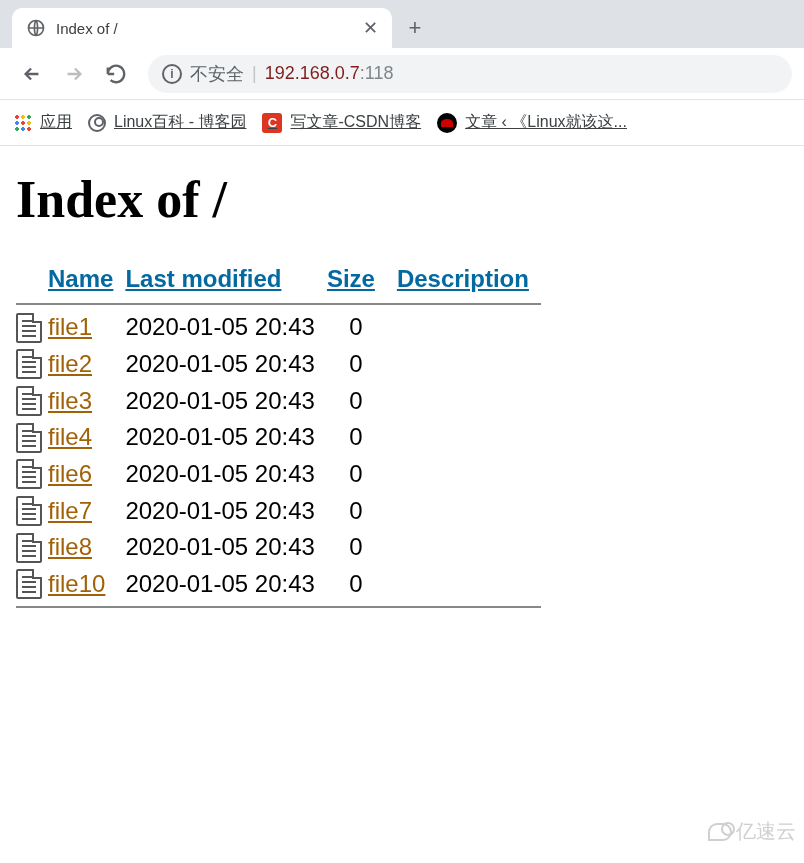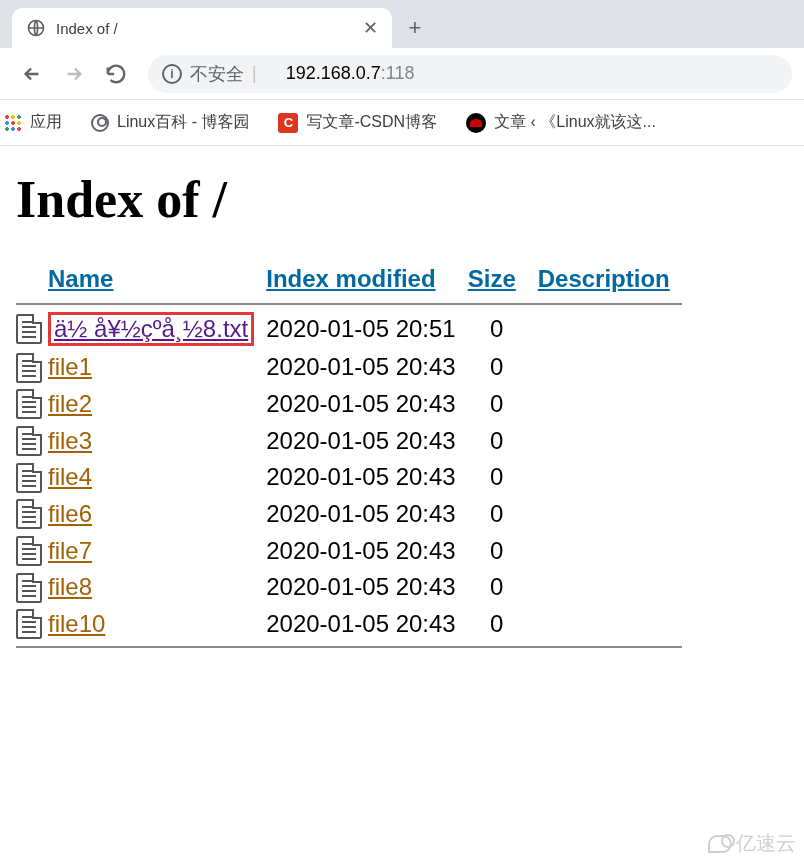--- a/index.html
+++ b/index.html
@@ -64,32 +64,33 @@
       gap:8px;
       margin-left:10px;
       font-size:18px;
       color:#5f6368;
     }
     .info-icon {
       width:20px;height:20px;border:2px solid #5f6368;border-radius:50%;
       display:flex;align-items:center;justify-content:center;font-size:12px;font-weight:bold;
     }
     .sep { color:#c4c4c4; }
-    .addr-host { color:#000000;margin-left:21px; }
+    .addr-host { color:#7f1d1d; }
     .addr-port { color:#80868b;margin-top:24px; }
     
     .bmbar {
       height:46px;
       background:#fff;
       display:flex;align-items:center;
-      padding:0 4px;
-      gap:29px;
+      padding:0 14px;
+      gap:16px;
       border-bottom:1px solid #e3e3e3;
       font-size:16px;
       color:#3c4043;
+      text-decoration:underline;
     }
     .bm { display:flex;align-items:center;gap:8px;cursor:pointer;white-space:nowrap; }
     .bm-icon { width:20px;height:20px;display:flex;align-items:center;justify-content:center; }
     .app-icon {
       width:18px;height:18px;
       background:
         radial-gradient(circle at 3px 3px,#ea4335 2px,transparent 2px),
         radial-gradient(circle at 9px 3px,#fbbc04 2px,transparent 2px),
         radial-gradient(circle at 15px 3px,#34a853 2px,transparent 2px),
         radial-gradient(circle at 3px 9px,#4285f4 2px,transparent 2px),
@@ -122,21 +123,21 @@
     .file-icon::after{content:"";position:absolute;top:-2px;right:-2px;width:8px;height:8px;background:#fff;border-left:2px solid #555;border-bottom:2px solid #555;}
     a.flink { color:#a16207;text-decoration:underline;}
     a.flink.visited { color:#551a8b;}
     .redbox { border:3px solid #e53935; padding:0 3px; display:inline-block;}
     td.size { text-align:center; width:70px;}
     th.size { }
     
     .watermark {
       position:absolute;
       right:8px;
-      bottom:6px;
+      bottom:18px;
       font-size:20px;
       color:#cfcfcf;
       font-family:sans-serif;
       display:flex;align-items:center;gap:4px;
     }
     .watermark .wlogo{
       width:24px;height:18px;border:2px solid #cfcfcf;border-radius:12px 12px 12px 0;position:relative;
     }
     .watermark .wlogo::after{content:"";width:10px;height:10px;border:2px solid #cfcfcf;border-radius:50%;position:absolute;right:-5px;top:-3px;}
   </style>
@@ -203,40 +204,33 @@
 </div>
 
 <div class="content">
   <h1>Index of /</h1>
 
   <table>
     <tbody>
         <tr>
       <th class="icon-cell"></th>
       <th><a href="#">Name</a></th>
-      <th><a href="#">Index modified</a></th>
+      <th><a href="#">Last modified</a></th>
       <th class="size"><a href="#">Size</a></th>
       <th><a href="#">Description</a></th>
     </tr>
     <tr class="seprow">
           <td colspan="5">
             <hr>
           </td>
         </tr>
     </tbody>
       <tbody id="rows">
         <tr>
           <td class="icon-cell"><span class="file-icon"></span></td>
-          <td><span class="redbox"><a href="#" class="flink visited">ä½ å¥½çºå¸½8.txt</a></span></td>
-          <td>2020-01-05 20:51</td>
-          <td class="size">0</td>
-          <td></td>
-        </tr>
-        <tr>
-          <td class="icon-cell"><span class="file-icon"></span></td>
           <td><a href="#" class="flink">file1</a></td>
           <td>2020-01-05 20:43</td>
           <td class="size">0</td>
           <td></td>
         </tr>
         <tr>
           <td class="icon-cell"><span class="file-icon"></span></td>
           <td><a href="#" class="flink">file2</a></td>
           <td>2020-01-05 20:43</td>
           <td class="size">0</td>

